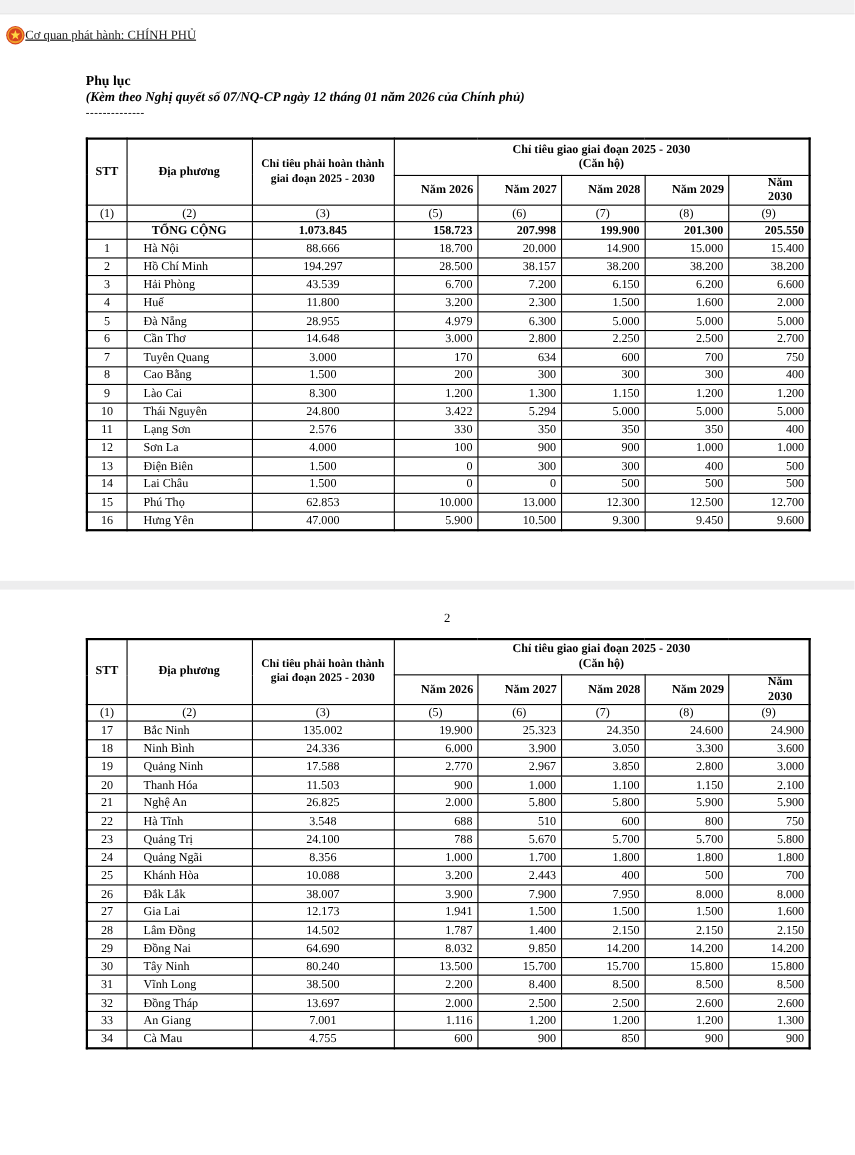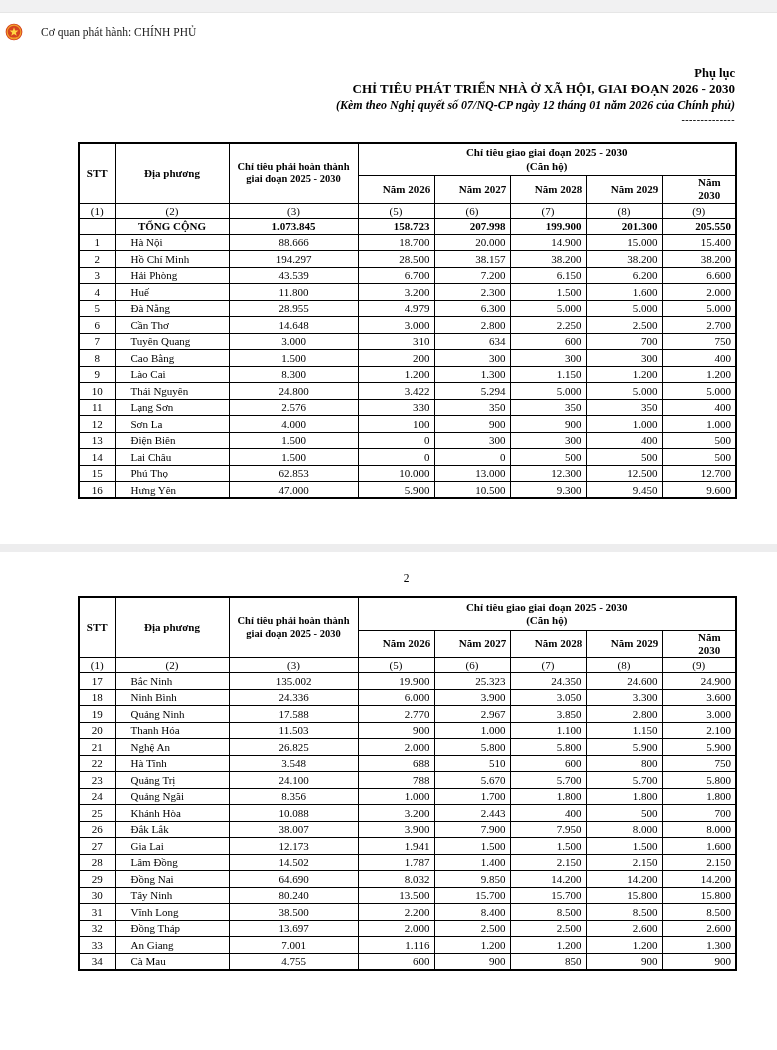--- a/index.html
+++ b/index.html
@@ -10,29 +10,29 @@
     color: #000;
     font-family: "Liberation Serif", "DejaVu Serif", serif;
     overflow: hidden;
   }
   .top-bar {
     width: 777px; height: 13px;
     background: #f1f1f2;
     border-bottom: 1px solid #e6e6e6;
   }
   .issuer-row {
-    display: flex; align-items: center; gap: 18px;
-    margin: 7px 0 0 5px; height: 24px;
+    display: flex; align-items: center; gap: 0;
+    margin: 7px 0 0 5px; height: 24px; text-decoration: underline;
   }
   .emblem { width: 18px; height: 18px; display: inline-block; }
   .issuer-text { font-size: 11.5px; color: #1a1a1a; }
 
   .doc-head {
     width: 657px; margin: 21px 0 0 78px;
-    text-align: right; line-height: 1.28;
+    text-align: left; line-height: 1.28;
   }
   .appendix { font-weight: bold; font-size: 12.5px; }
   .doc-title { font-weight: bold; font-size: 13px; }
   .doc-subtitle { font-weight: bold; font-style: italic; font-size: 12px; }
   .doc-divider { font-weight: bold; font-size: 10px; letter-spacing: 0.5px; margin-top: 1px; }
 
   table.data-table {
     border-collapse: collapse;
     table-layout: fixed;
     width: 657px;
@@ -88,21 +88,20 @@
           <circle cx="10" cy="10" r="7.6" fill="none" stroke="#f0a32c" stroke-width="1.3"></circle>
           <polygon fill="#ffd643" points="10,4.8 11.25,8.4 14.9,8.4 12,10.7 13.1,14.3 10,12.1 6.9,14.3 8,10.7 5.1,8.4 8.75,8.4"></polygon>
           <path d="M6,15.2 Q10,17.2 14,15.2 L13.4,16.4 Q10,18.1 6.6,16.4 Z" fill="#f0a32c"></path>
         </svg>
       </span>
       <span class="issuer-text">Cơ quan phát hành: CHÍNH PHỦ</span>
     </div>
 
     <div class="doc-head">
       <div class="appendix">Phụ lục</div>
-      <div class="doc-title">CHỈ TIÊU PHÁT TRIỂN NHÀ Ở XÃ HỘI, GIAI ĐOẠN 2026 - 2030</div>
       <div class="doc-subtitle">(Kèm theo Nghị quyết số 07/NQ-CP ngày 12 tháng 01 năm 2026 của Chính phủ)</div>
       <div class="doc-divider">--------------</div>
     </div>
 
     <table class="data-table t1">
       <colgroup>
         <col style="width:36px">
           <col style="width:114px">
           <col style="width:129px">
         <col style="width:76px">
@@ -207,21 +206,21 @@
             <td class="num">3.000</td>
             <td class="num">2.800</td>
             <td class="num">2.250</td>
             <td class="num">2.500</td>
             <td class="num">2.700</td>
           </tr>
           <tr>
             <td class="stt">7</td>
             <td class="prov">Tuyên Quang</td>
             <td class="num-center">3.000</td>
-            <td class="num">310</td>
+            <td class="num">170</td>
             <td class="num">634</td>
             <td class="num">600</td>
             <td class="num">700</td>
             <td class="num">750</td>
           </tr>
           <tr>
             <td class="stt">8</td>
             <td class="prov">Cao Bằng</td>
             <td class="num-center">1.500</td>
             <td class="num">200</td>

